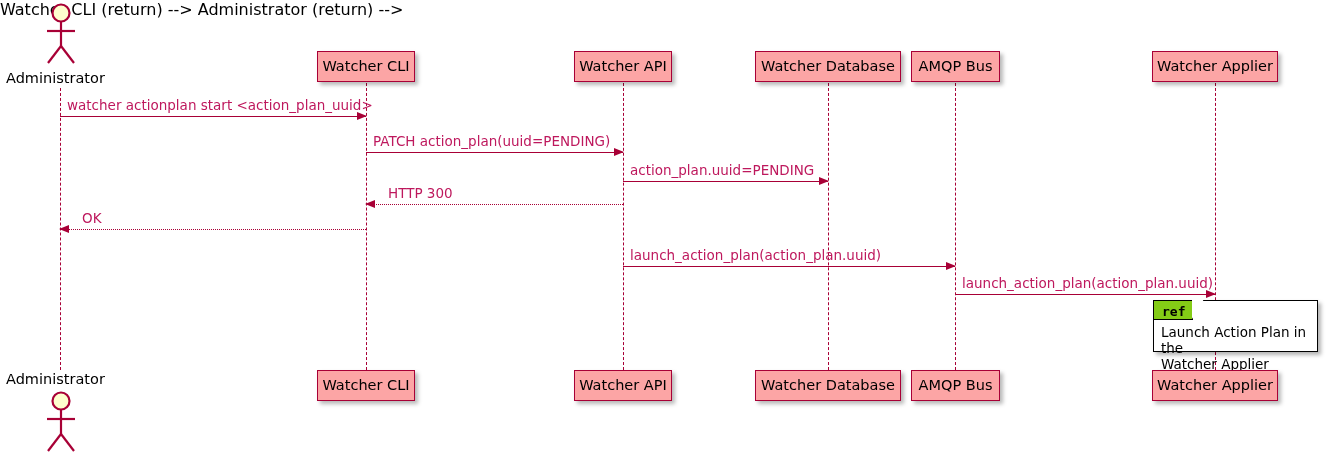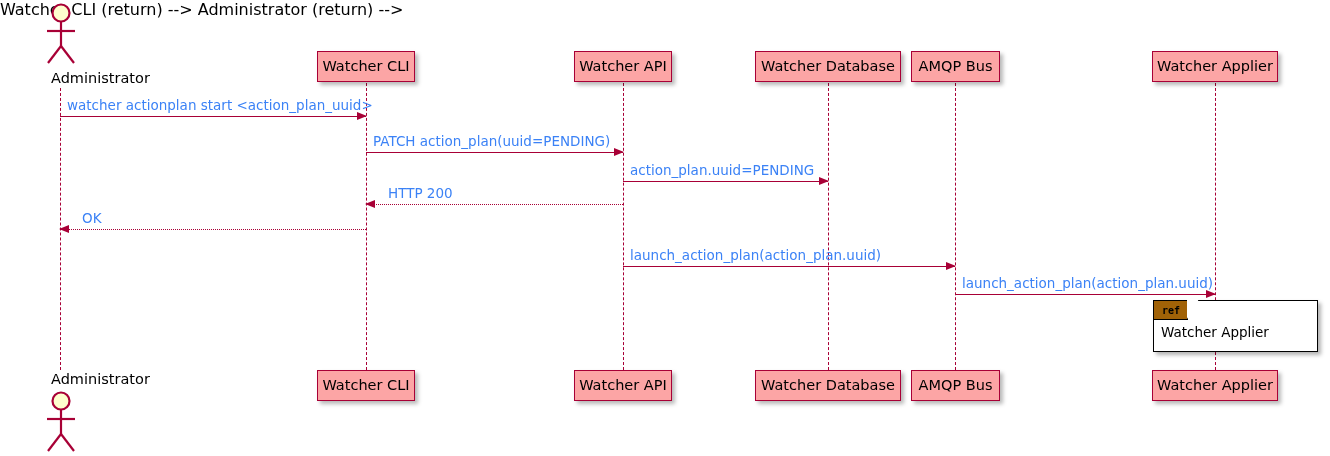--- a/index.html
+++ b/index.html
@@ -34,21 +34,20 @@
   }
 
   
   .actor{position:absolute;}
   .actor svg{display:block;}
   .actor-label{
     position:absolute;
     font-size:14.5px;
     color:#000;
     white-space:nowrap;
-    margin-left:45px;
   }
 
   
   .msg{position:absolute;height:0;}
   .msg .line{
     position:absolute;left:0;top:0;height:0;width:100%;
     border-top:1.6px solid #A80036;
   }
   .msg.dotted .line{border-top:1.6px dotted #A80036;}
   .msg .head{
@@ -56,47 +55,47 @@
     width:0;height:0;
     border-top:4.5px solid transparent;
     border-bottom:4.5px solid transparent;
   }
   .msg.right .head{right:-1px;border-left:10px solid #A80036;}
   .msg.left  .head{left:-1px; border-right:10px solid #A80036;}
   .msg .lbl{
     position:absolute;
     bottom:4px;
     font-size:13.5px;
-    color:#3b82f6;
+    color:#be185d;
     white-space:nowrap;
     line-height:1;
   }
   .msg.right .lbl{left:7px;}
   .msg.left  .lbl{left:22px;}
 
   
   .reffrag{
     position:absolute;
     background:#FFFFFF;
     border:1.6px solid #000000;
     box-shadow:3px 3px 4px rgba(0,0,0,0.30);
     box-sizing:border-box;
   }
   .ref-tab{
     position:absolute;left:0;top:0;
     height:19px;
-    display:flex;align-items:center;
+    display:flex;align-items:flex-end;
     padding:0 7px 0 8px;
     font-family:"DejaVu Sans Mono","Liberation Mono",monospace;
     font-weight:bold;
-    font-size:10px;
+    font-size:13px;
     color:#000;
     border-right:1.6px solid #000;
     border-bottom:1.6px solid #000;
-    background:#a16207;
+    background:#84cc16;
     box-sizing:border-box;
   }
   .ref-tab::after{
     content:"";
     position:absolute;
     right:-12px;top:-1.6px;
     width:0;height:0;
     border-left:12px solid #FFFFFF;
     border-bottom:20.6px solid transparent;
   }
@@ -173,21 +172,21 @@
   <div class="msg right" style="left:623px; top:181px; width:205px;">
     <div class="line"></div>
     <div class="head"></div>
     <div class="lbl">action_plan.uuid=PENDING</div>
   </div>
 
    Watcher CLI (return) --&gt;
   <div class="msg left dotted" style="left:366px; top:204px; width:257px;">
     <div class="line"></div>
     <div class="head"></div>
-    <div class="lbl">HTTP 200</div>
+    <div class="lbl">HTTP 300</div>
   </div>
 
    Administrator (return) --&gt;
   <div class="msg left dotted" style="left:60px; top:229px; width:306px;">
     <div class="line"></div>
     <div class="head"></div>
     <div class="lbl">OK</div>
   </div>
 
   
@@ -203,20 +202,21 @@
     <div class="head"></div>
     <div class="lbl">launch_action_plan(action_plan.uuid)</div>
   </div>
 
   
   <div class="reffrag" style="left:1153px; top:300px; width:165px; height:52px;">
     <div class="ref-tab">
       <span>ref</span>
     </div>
     <div class="ref-body">
+      <div>Launch Action Plan in the</div>
       <div>Watcher Applier</div>
     </div>
   </div>
 
   
   <div class="actor-label" style="left:6px;top:371px;">Administrator</div>
   <div class="actor" style="left:38px;top:390px;">
     <svg width="46" height="64" viewBox="0 0 46 64">
       <g fill="none" stroke="#A80036" stroke-width="2.2">
         <circle cx="23" cy="11" r="8.5" fill="#FEFECE"></circle>

